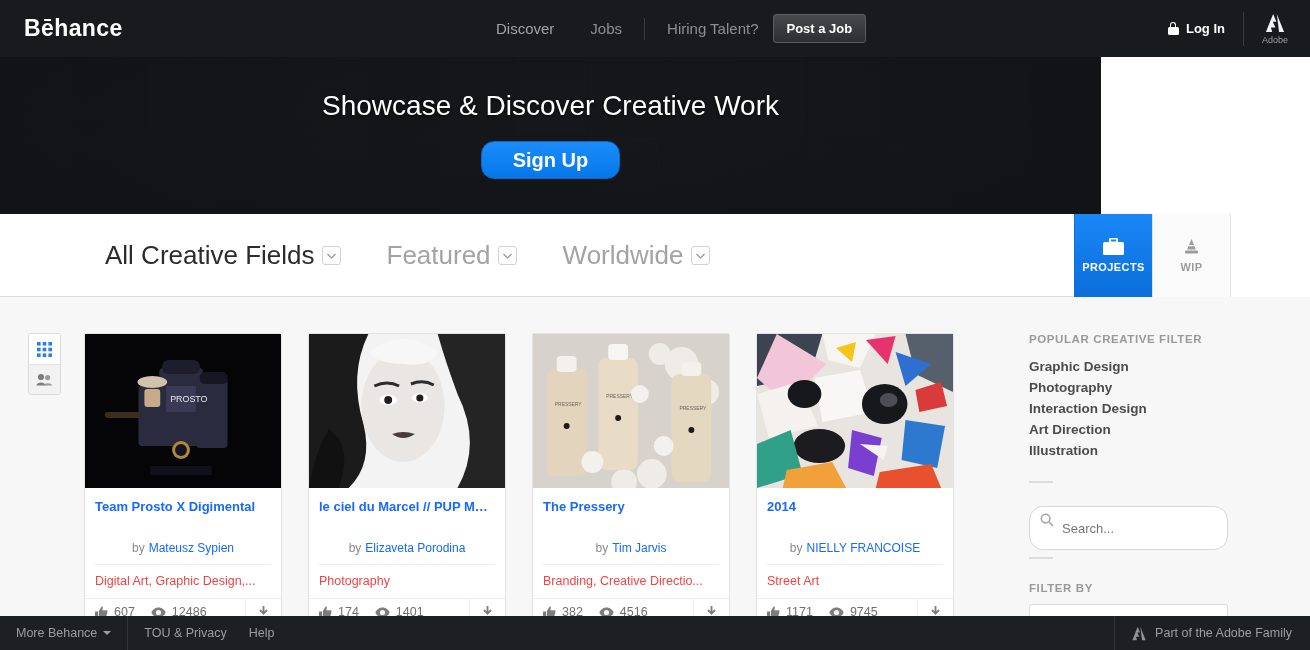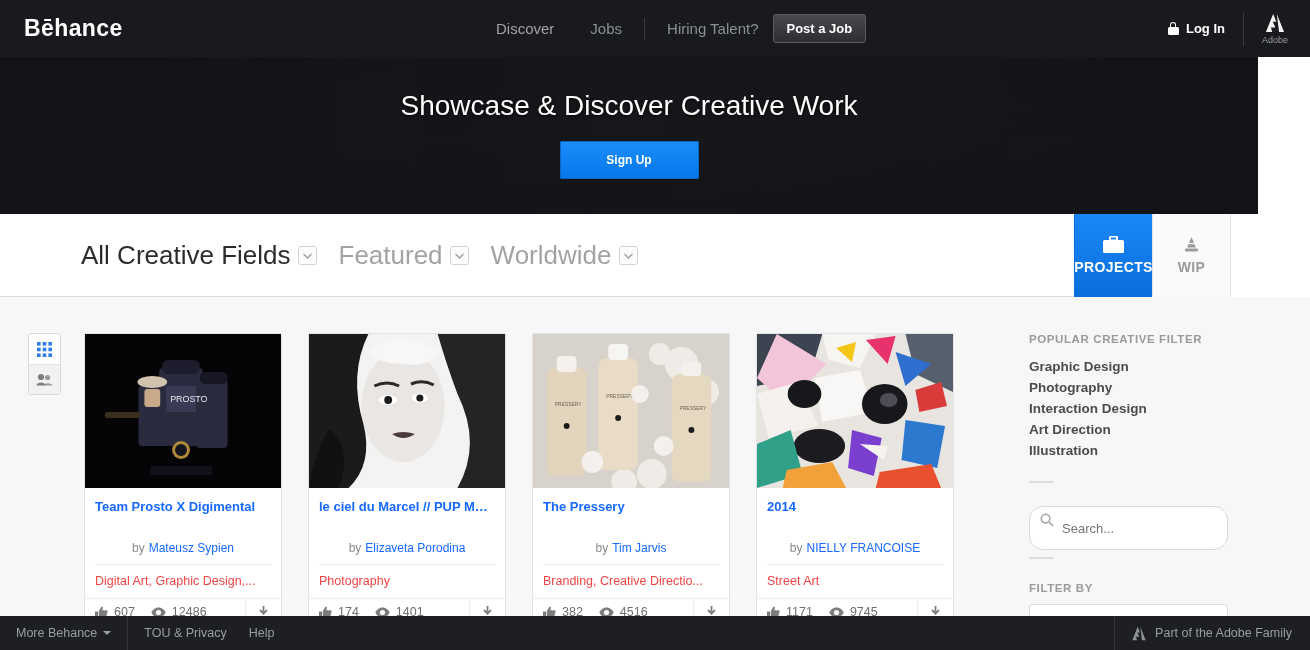--- a/index.html
+++ b/index.html
@@ -50,68 +50,68 @@
                    border: 1.7px solid #fff; border-bottom: none;
                    border-radius: 3px 3px 0 0; }
   .nav-sep2 { width: 1px; height: 34px; background: #3a3c40; margin: 0 18px; }
   .adobe-box { display: flex; flex-direction: column; align-items: center;
                margin-right: 22px; }
   .adobe-a { width: 22px; height: 20px; }
   .adobe-label { color: #9a9da2; font-size: 9px; margin-top: 2px; }
 
   
   .hero {
-    position: absolute; top: 57px; left: 0; width: 1258px; height: 157px;
+    position: absolute; top: 57px; left: 0; width: 1101px; height: 157px;
     background: #191a1d; overflow: hidden;
   }
   .mosaic { position: absolute; inset: 0; display: grid;
             grid-template-columns: repeat(15, 1fr);
             grid-template-rows: repeat(2, 1fr); }
   .mcell { background: #202226; border: 1px solid #191a1d; }
   .hero-shade {
     position: absolute; inset: 0;
     background:
       radial-gradient(ellipse 70% 120% at 50% 50%, rgba(20,21,24,.62) 0%, rgba(18,19,22,.93) 75%),
       linear-gradient(to bottom, rgba(25,26,29,.55), rgba(20,21,24,.9));
   }
   .hero-inner { position: absolute; inset: 0; display: flex;
                 flex-direction: column; align-items: center; }
   .hero-title { color: #fff; font-size: 28px; margin-top: 33px;
                 text-shadow: 0 1px 3px rgba(0,0,0,.8); }
   .signup {
     margin-top: 19px; width: 139px; height: 38px;
     background: linear-gradient(#1b8cfa, #0577ea);
-    border: 1px solid #0a66c9; border-radius: 1px;
-    color: #fff; font-size: 12px; font-weight: bold; cursor: pointer;
+    border: 1px solid #0a66c9; border-radius: 13px;
+    color: #fff; font-size: 20px; font-weight: bold; cursor: pointer;
   }
 
   
   .filterbar {
     position: absolute; top: 214px; left: 0; width: 1310px; height: 83px;
     background: #fff; border-bottom: 1px solid #dcdcdc;
     display: flex; align-items: center;
   }
   .filters { display: flex; align-items: center; margin-left: 81px; gap: 22px; }
   .filter { display: flex; align-items: flex-end; gap: 7px; cursor: pointer; }
-  .filter-label { font-size: 26px; color: #a3a3a3; line-height: 1; }
+  .filter-label { font-size: 26px; color: #a3a3a3; line-height: 1; margin-left: 24px; }
   .filter.active .filter-label { color: #2c2c2c; }
   .chev {
     width: 19px; height: 19px; border: 1px solid #d2d2d2; border-radius: 3px;
     background: #fdfdfd; display: flex; align-items: center; justify-content: center;
     margin-bottom: 3px;
   }
   .chev svg { display: block; }
   .tabs { position: absolute; right: 0; top: 0; height: 83px; display: flex; }
   .tab {
     width: 78px; height: 83px; display: flex; flex-direction: column;
     align-items: center; justify-content: center; gap: 6px; cursor: pointer;
     border-left: 1px solid #e2e2e2; background: #fafafa;
   }
   .tab.active { background: linear-gradient(#1a87f7, #0a6fdb); border-left-color: #0a6fdb; }
-  .tab-label { font-size: 14px; font-weight: bold; color: #9b9b9b; letter-spacing: .4px; }
+  .tab-label { font-size: 11px; font-weight: bold; color: #9b9b9b; letter-spacing: .4px; }
   .tab.active .tab-label { color: #fff; }
   .tab-spacer { width: 80px; height: 83px; background: #fff; border-left: 1px solid #e2e2e2; }
 
   
   .main { position: absolute; top: 297px; left: 0; width: 1310px; height: 353px;
           background: #f7f7f7; }
   .viewtoggle { position: absolute; left: 28px; top: 36px;
                 width: 33px; border: 1px solid #dadada; border-radius: 3px;
                 background: #fff; overflow: hidden; }
   .vt-btn { width: 31px; height: 30px; display: flex; align-items: center;

